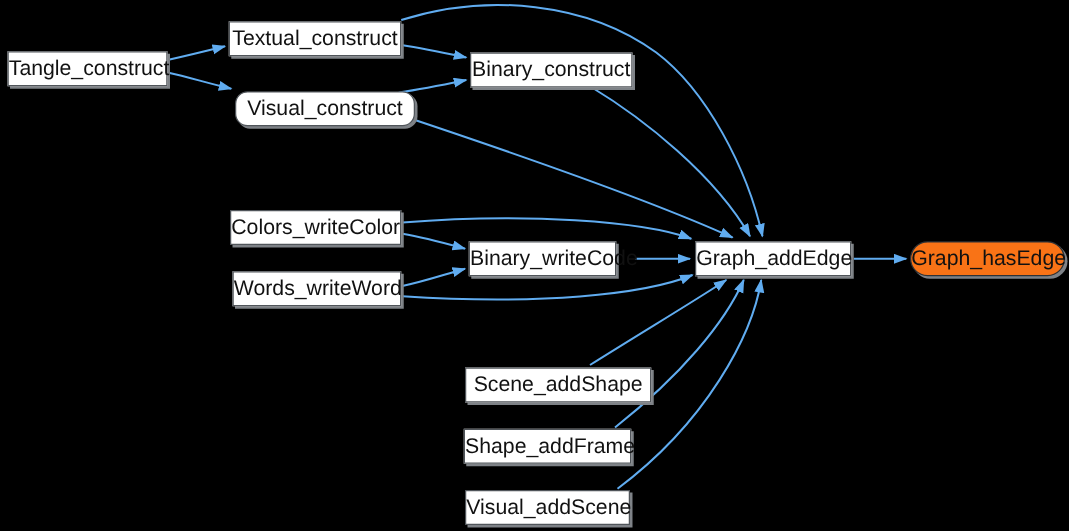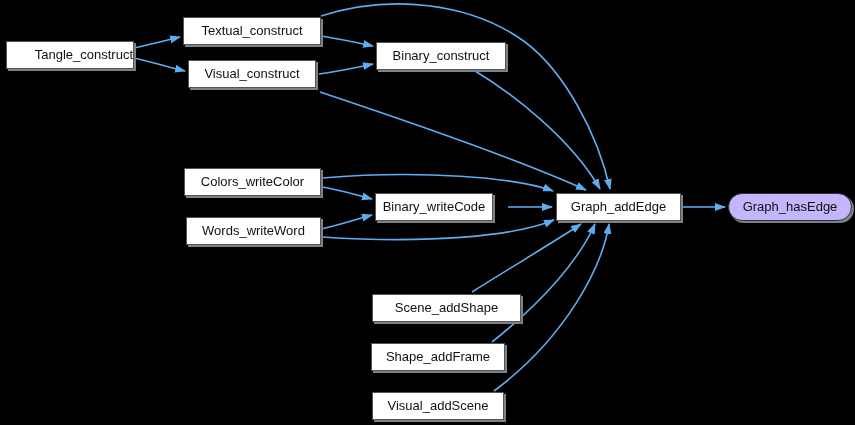--- a/index.html
+++ b/index.html
@@ -31,27 +31,27 @@
   }
   .node {
     position: absolute;
     box-sizing: border-box;
     height: 28px;
     line-height: 26px;
     background: #ffffff;
     border: 1px solid #50555a;
     box-shadow: 2px 2px 0 0 #7e8287;
     color: #111111;
-    font-size: 13px;
+    font-size: 17px;
     text-align: center;
     white-space: nowrap;
     cursor: pointer;
   }
   .node.current {
-    background: #c4b5fd;
+    background: #f97316;
     border-color: #2e3236;
     cursor: default;
     border-radius: 14px;
   }
 </style>
 </head>
 <body>
 
 <div class="canvas">
 
@@ -75,21 +75,21 @@
     <path class="edge" d="M 322,237 C 430,244 515,236 554,220" marker-end="url(#arrow)"></path>
     <path class="edge" d="M 508,207 L 552,207" marker-end="url(#arrow)"></path>
     <path class="edge" d="M 683,207 L 725,207" marker-end="url(#arrow)"></path>
     <path class="edge" d="M 472,292 C 520,262 560,238 581,224" marker-end="url(#arrow)"></path>
     <path class="edge" d="M 492,342 C 545,300 580,258 595,224" marker-end="url(#arrow)"></path>
     <path class="edge" d="M 494,391 C 565,338 602,268 609,224" marker-end="url(#arrow)"></path>
   </svg>
 
   <div class="node" style="left:6px;   top:41px;  width:128px;text-align:right;">Tangle_construct</div>
   <div class="node" style="left:183px; top:17px;  width:138px;">Textual_construct</div>
-  <div class="node" style="left:188px; top:60px;  width:128px;">Visual_construct</div>
+  <div class="node" style="left:188px; top:73px;  width:144px;border-radius:10px;">Visual_construct</div>
   <div class="node" style="left:376px; top:42px;  width:130px;">Binary_construct</div>
   <div class="node" style="left:184px; top:168px; width:137px;">Colors_writeColor</div>
   <div class="node" style="left:186px; top:217px; width:135px;text-align:center;">Words_writeWord</div>
   <div class="node" style="left:375px; top:193px; width:118px;">Binary_writeCode</div>
   <div class="node" style="left:556px; top:193px; width:125px;">Graph_addEdge</div>
   <div class="node current" style="left:728px; top:193px; width:124px;">Graph_hasEdge</div>
   <div class="node" style="left:372px; top:294px; width:149px;">Scene_addShape</div>
   <div class="node" style="left:372px; top:392px; width:132px;">Visual_addScene</div>
   <div class="node" style="left:371px; top:343px; width:134px;">Shape_addFrame</div>
 

